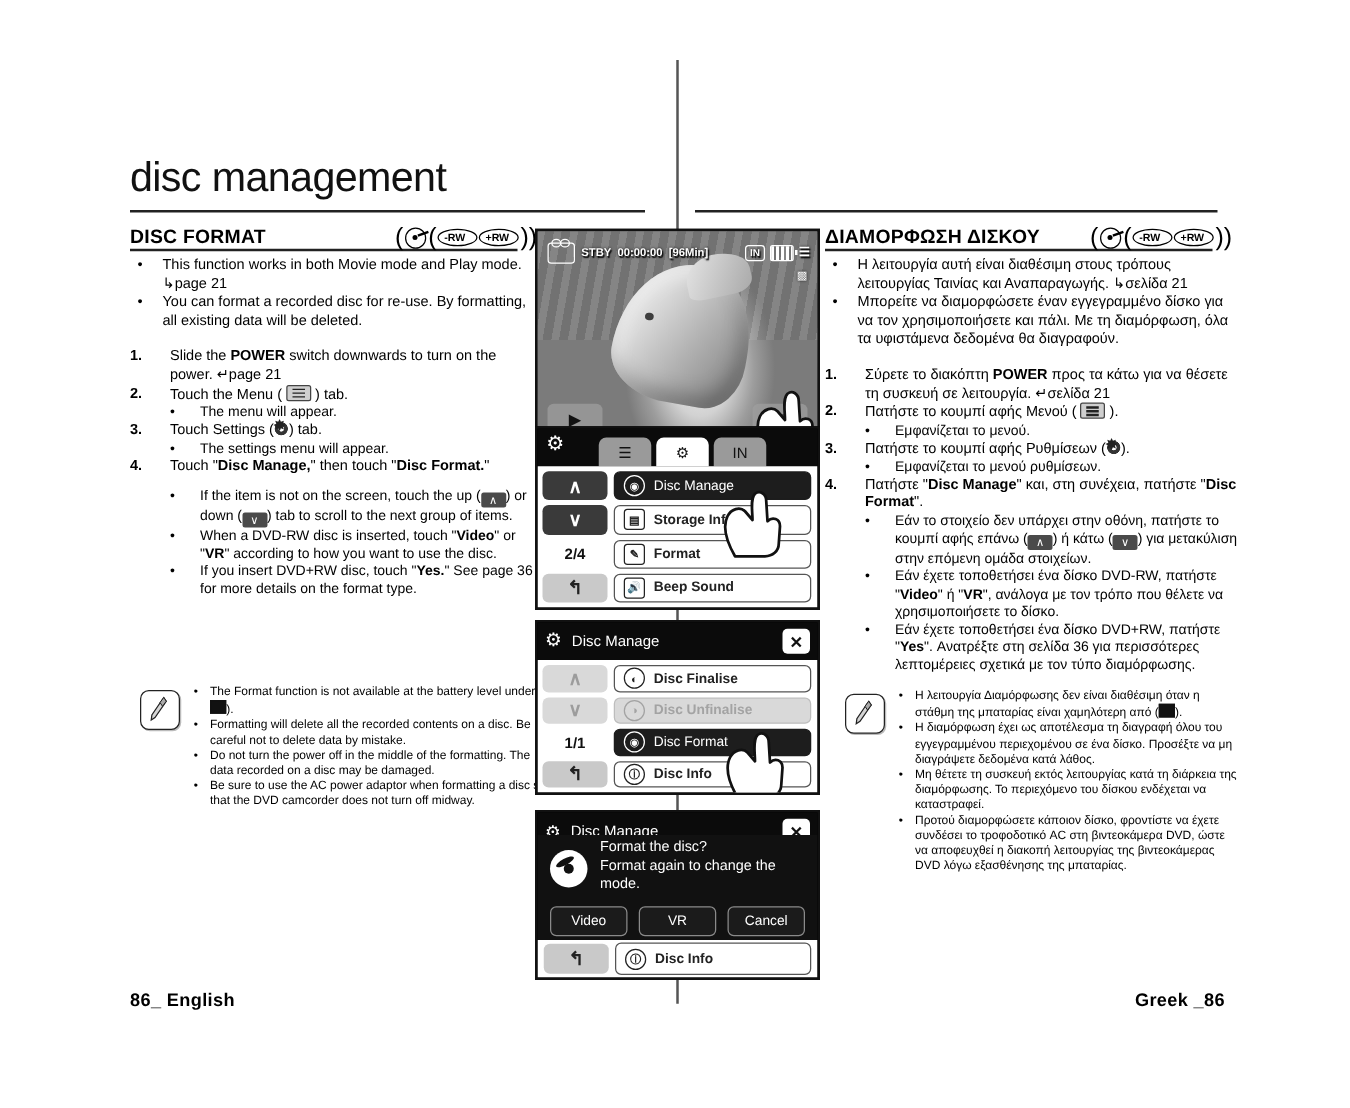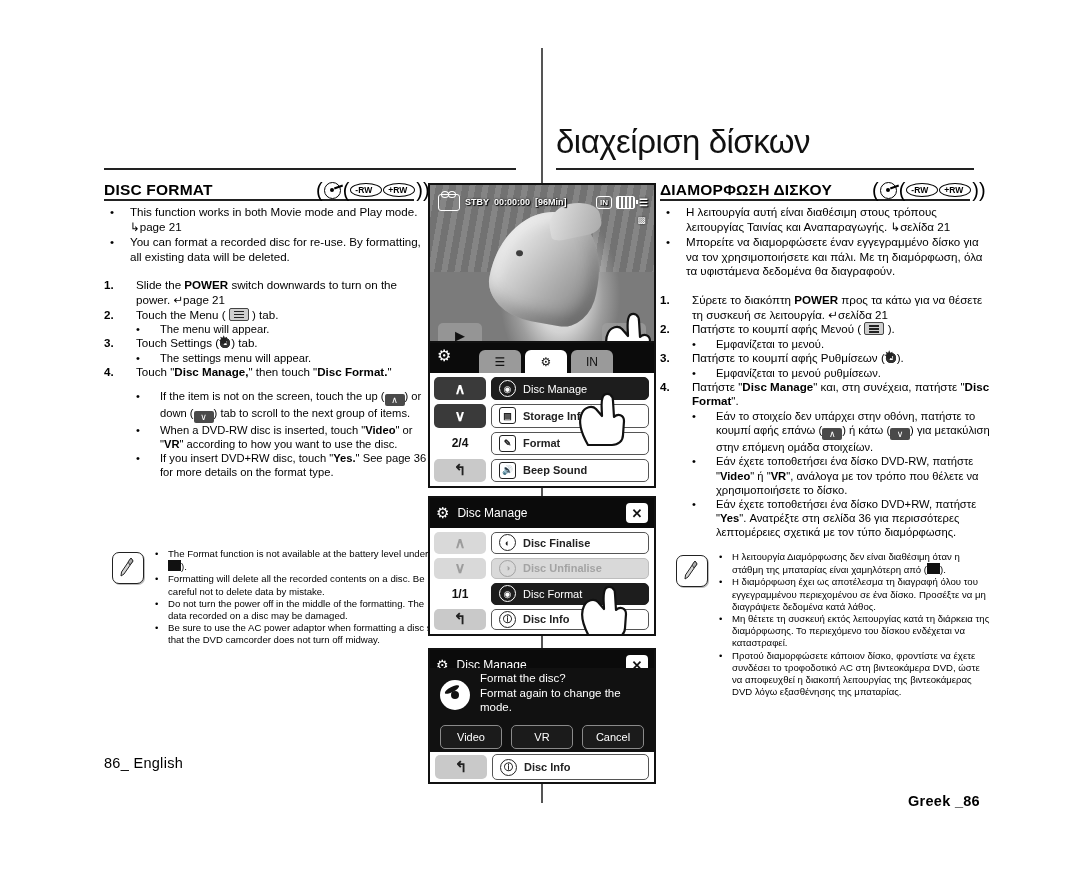--- a/index.html
+++ b/index.html
@@ -97,21 +97,21 @@
   }
   .note-icon .pen{
     position:absolute;left:6px;top:4px;width:15px;height:21px;
   }
   .note-body{flex:1;}
   .note-row{display:flex;font-size:9.6px;line-height:12.2px;margin-bottom:0px;}
   .note-row .nbm{width:16px;flex:0 0 16px;padding-left:3px;box-sizing:border-box;}
   .note-row .nbt{flex:1;}
 
   
-  .foot-left{position:absolute;left:104px;top:755px;font-size:14.5px;font-weight:normal;letter-spacing:0.3px;text-align:right;}
+  .foot-left{position:absolute;left:104px;top:793px;font-size:14.5px;font-weight:bold;letter-spacing:0.3px;text-align:right;}
   .foot-right{position:absolute;right:100px;top:793px;font-size:14.5px;font-weight:bold;letter-spacing:0.3px;}
 
   
   .lcd{
     position:absolute;left:428px;width:228px;
     border:2px solid #111;box-sizing:border-box;background:#000;overflow:hidden;
   }
   .lcd1{top:183px;height:172px;}
   .lcd2{top:341px;height:147px;}
   .lcd3{top:496px;height:140px;}
@@ -249,22 +249,22 @@
   .finger{position:absolute;pointer-events:none;}
   .finger svg{display:block;}
 </style>
 </head>
 <body>
 
 <div class="page">
 
   <div class="vdivider"></div>
 
+  <div class="chap-en">disc management</div>
   <div class="chap-rule-en"></div>
-  <div class="chap-gr">διαχείριση δίσκων</div>
   <div class="chap-rule-gr"></div>
 
   <div class="sect-en">DISC FORMAT</div>
   <div class="sect-rule-en"></div>
 
   <div class="disc-badge" style="left:316px;top:180px;">
     <span class="paren">(</span>
     <span class="disc-sym"></span>
     <span class="paren">(</span>
     <span class="rw-pill">-RW</span>

